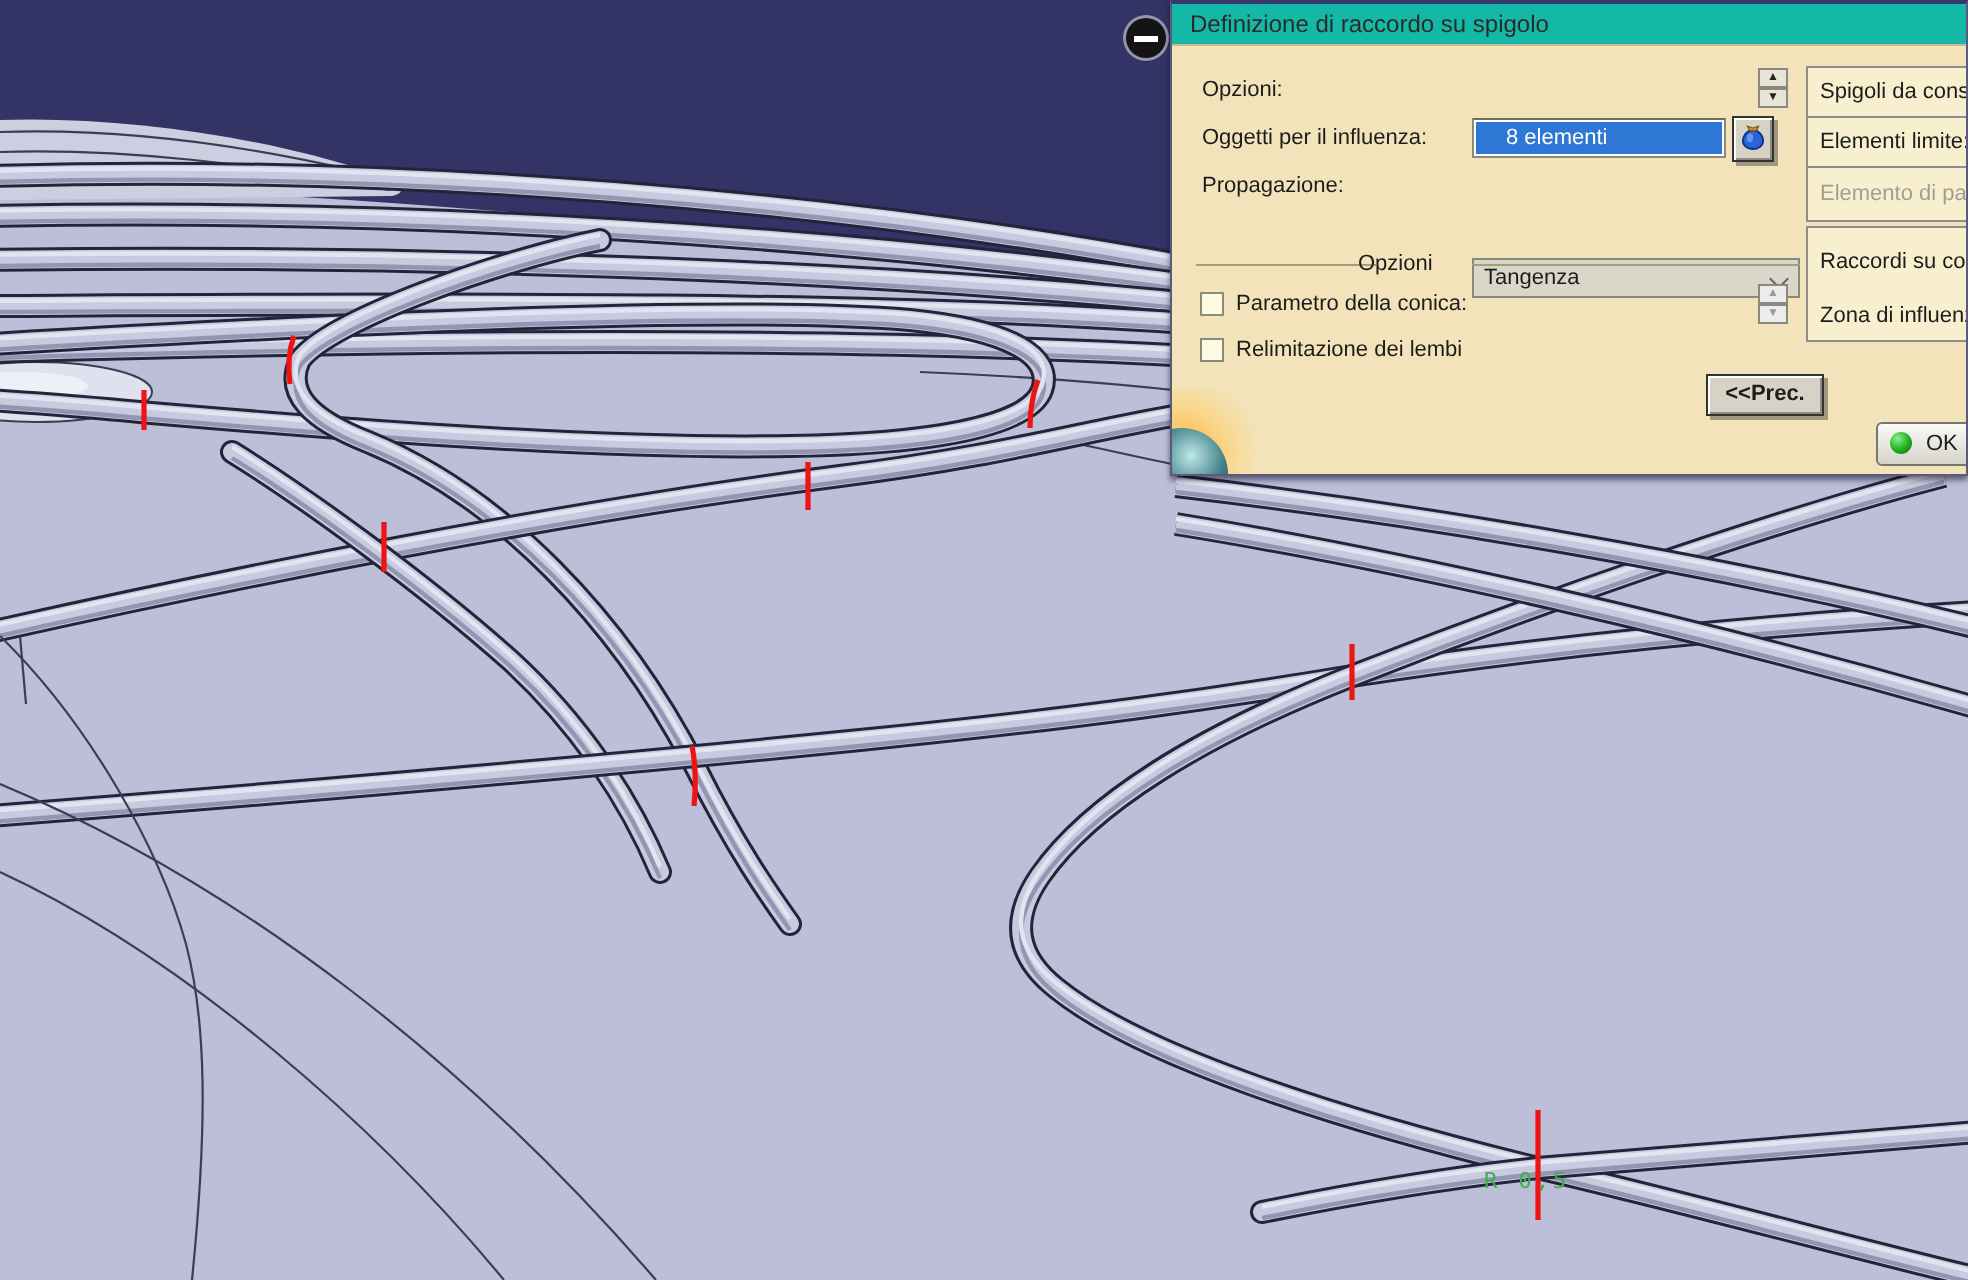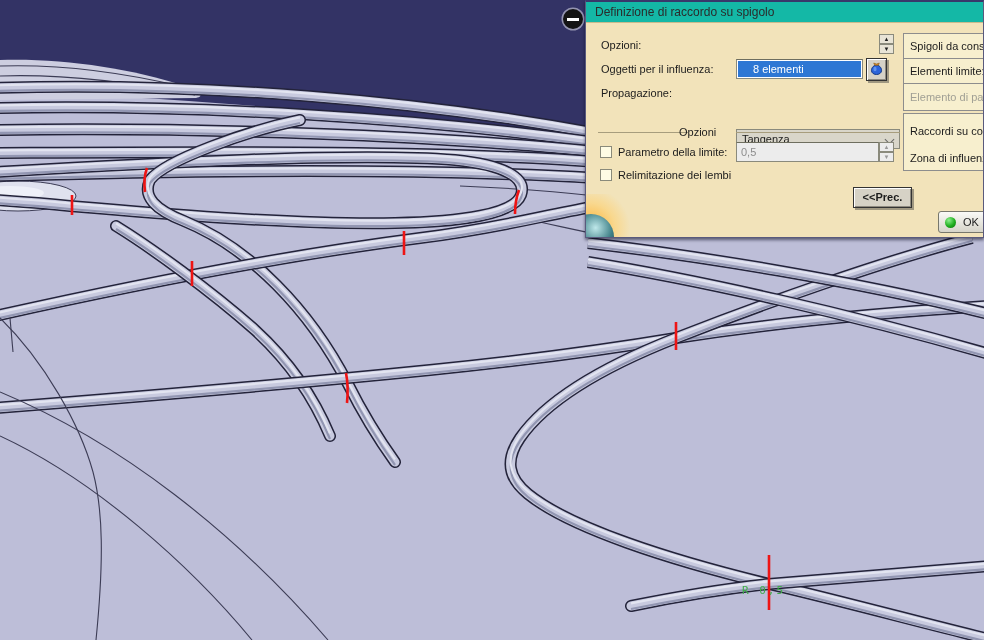--- a/index.html
+++ b/index.html
@@ -234,24 +234,21 @@
   <div class="drop" style="left:150px;top:81px;width:164px;margin-top:46px;">
     <span>Tangenza</span>
     <span class="chev"></span>
   </div>
 
   <div class="sepline" style="left:12px;top:130px;width:90px;"></div>
   <div class="lab" style="left:93px;top:124px;">Opzioni</div>
   <div class="sepline" style="left:150px;top:130px;width:164px;"></div>
 
   <div class="cb" style="left:14px;top:144px;"></div>
-  <div class="lab" style="left:32px;top:144px;">Parametro della limite:</div>
-  <div class="field" style="left:150px;top:140px;width:143px;background:#ececec;color:#8d8d8d;padding-left:4px;">
-    <span>0,5</span>
-  </div>
+  <div class="lab" style="left:32px;top:144px;">Parametro della conica:</div>
   <div class="spin disabled" style="left:293px;top:140px;">
     <span>▲</span>
     <span>▼</span>
   </div>
 
   <div class="cb" style="left:14px;top:167px;"></div>
   <div class="lab" style="left:32px;top:167px;">Relimitazione dei lembi</div>
 
   <div class="btn3d" style="left:267px;top:185px;width:57px;height:19px;line-height:19px;">&lt;&lt;Prec.</div>
 

